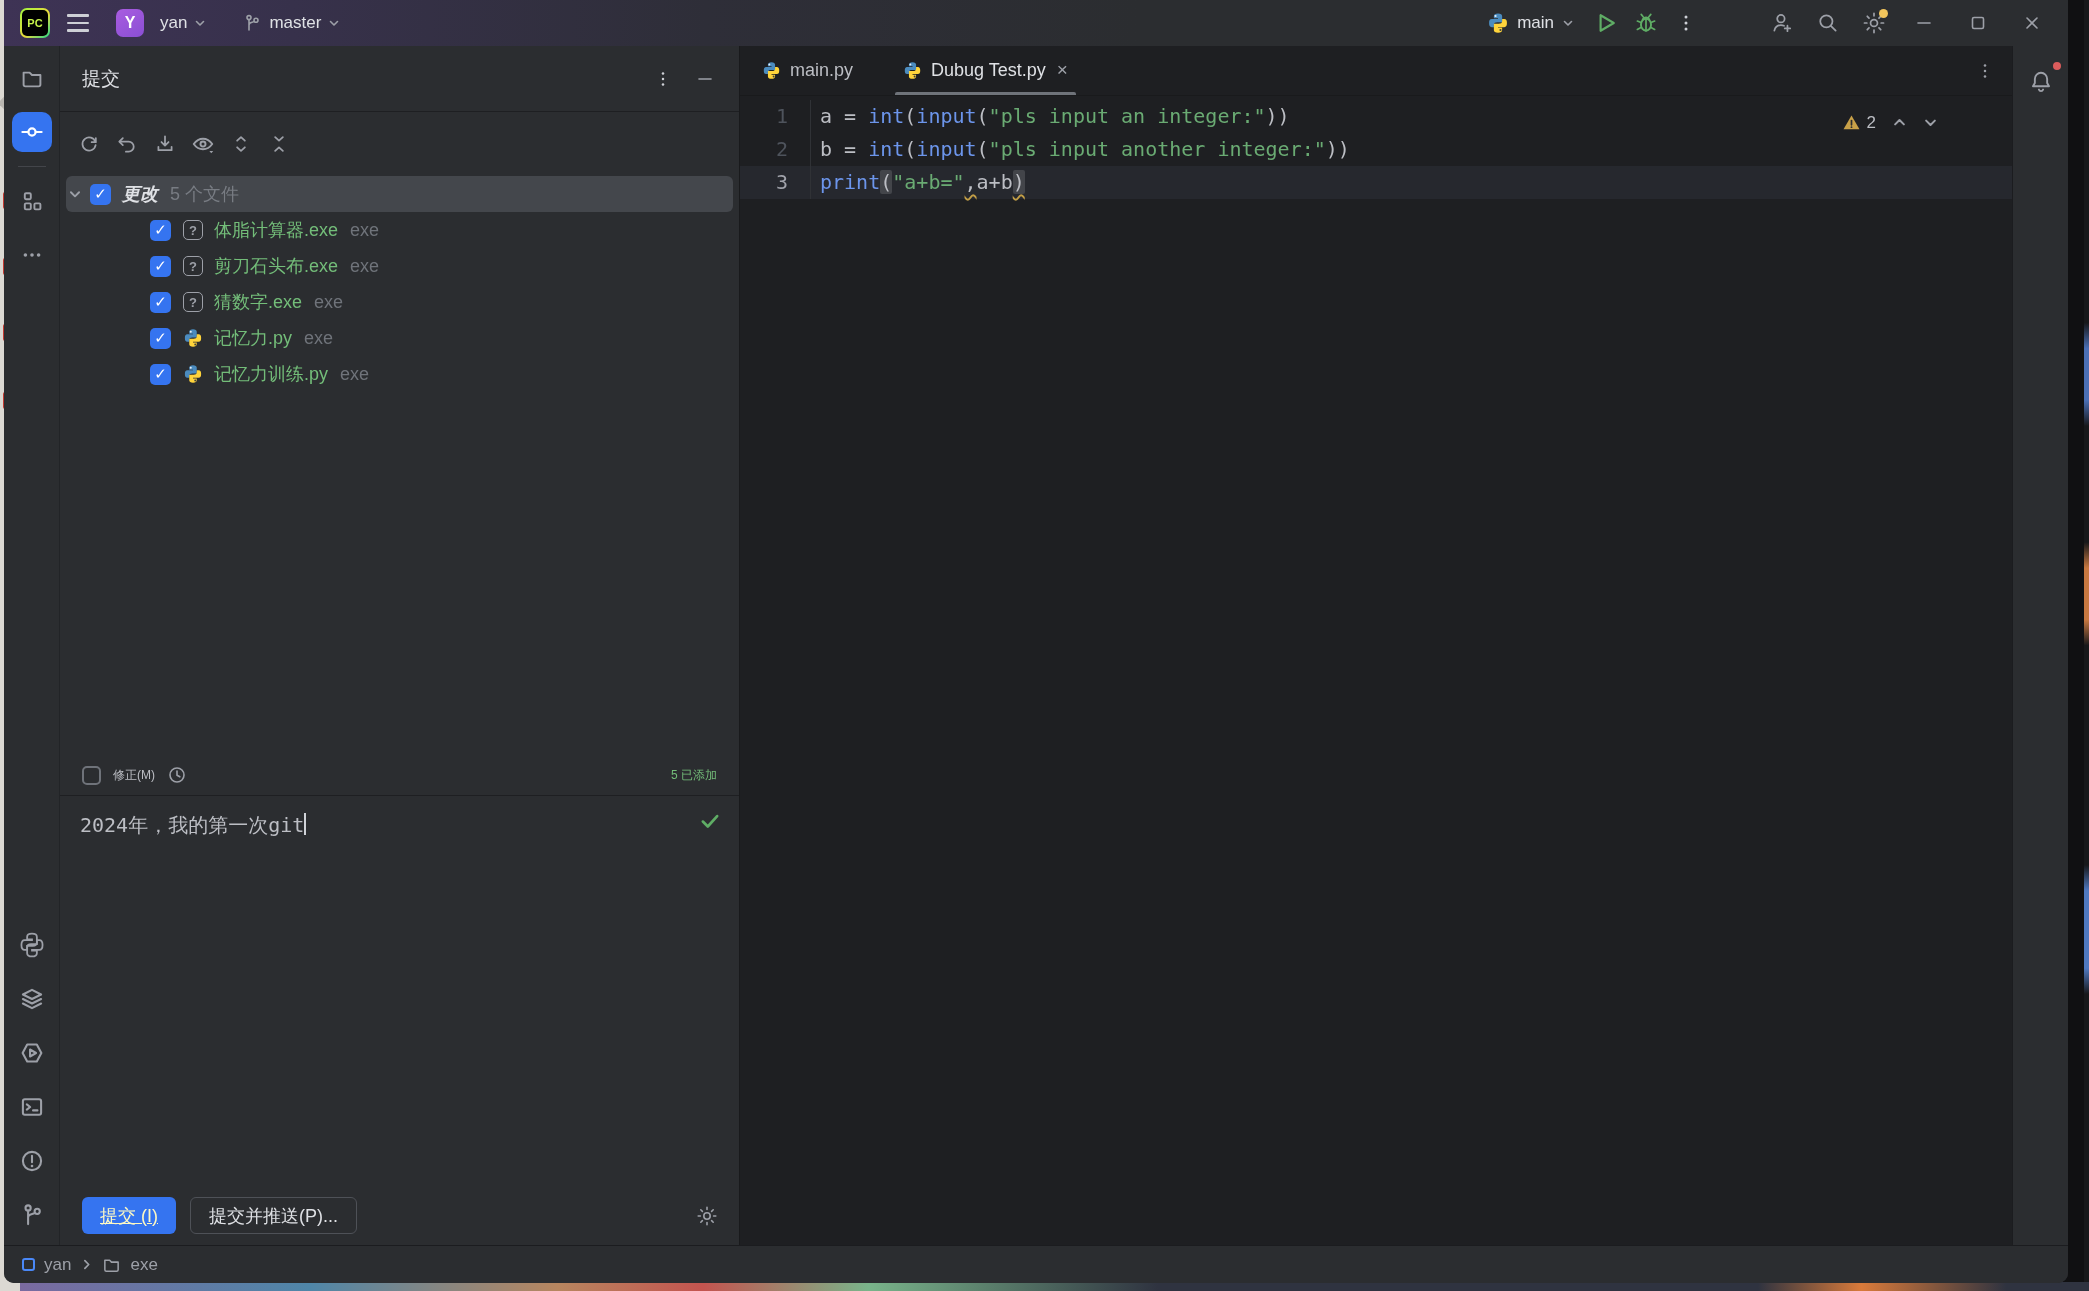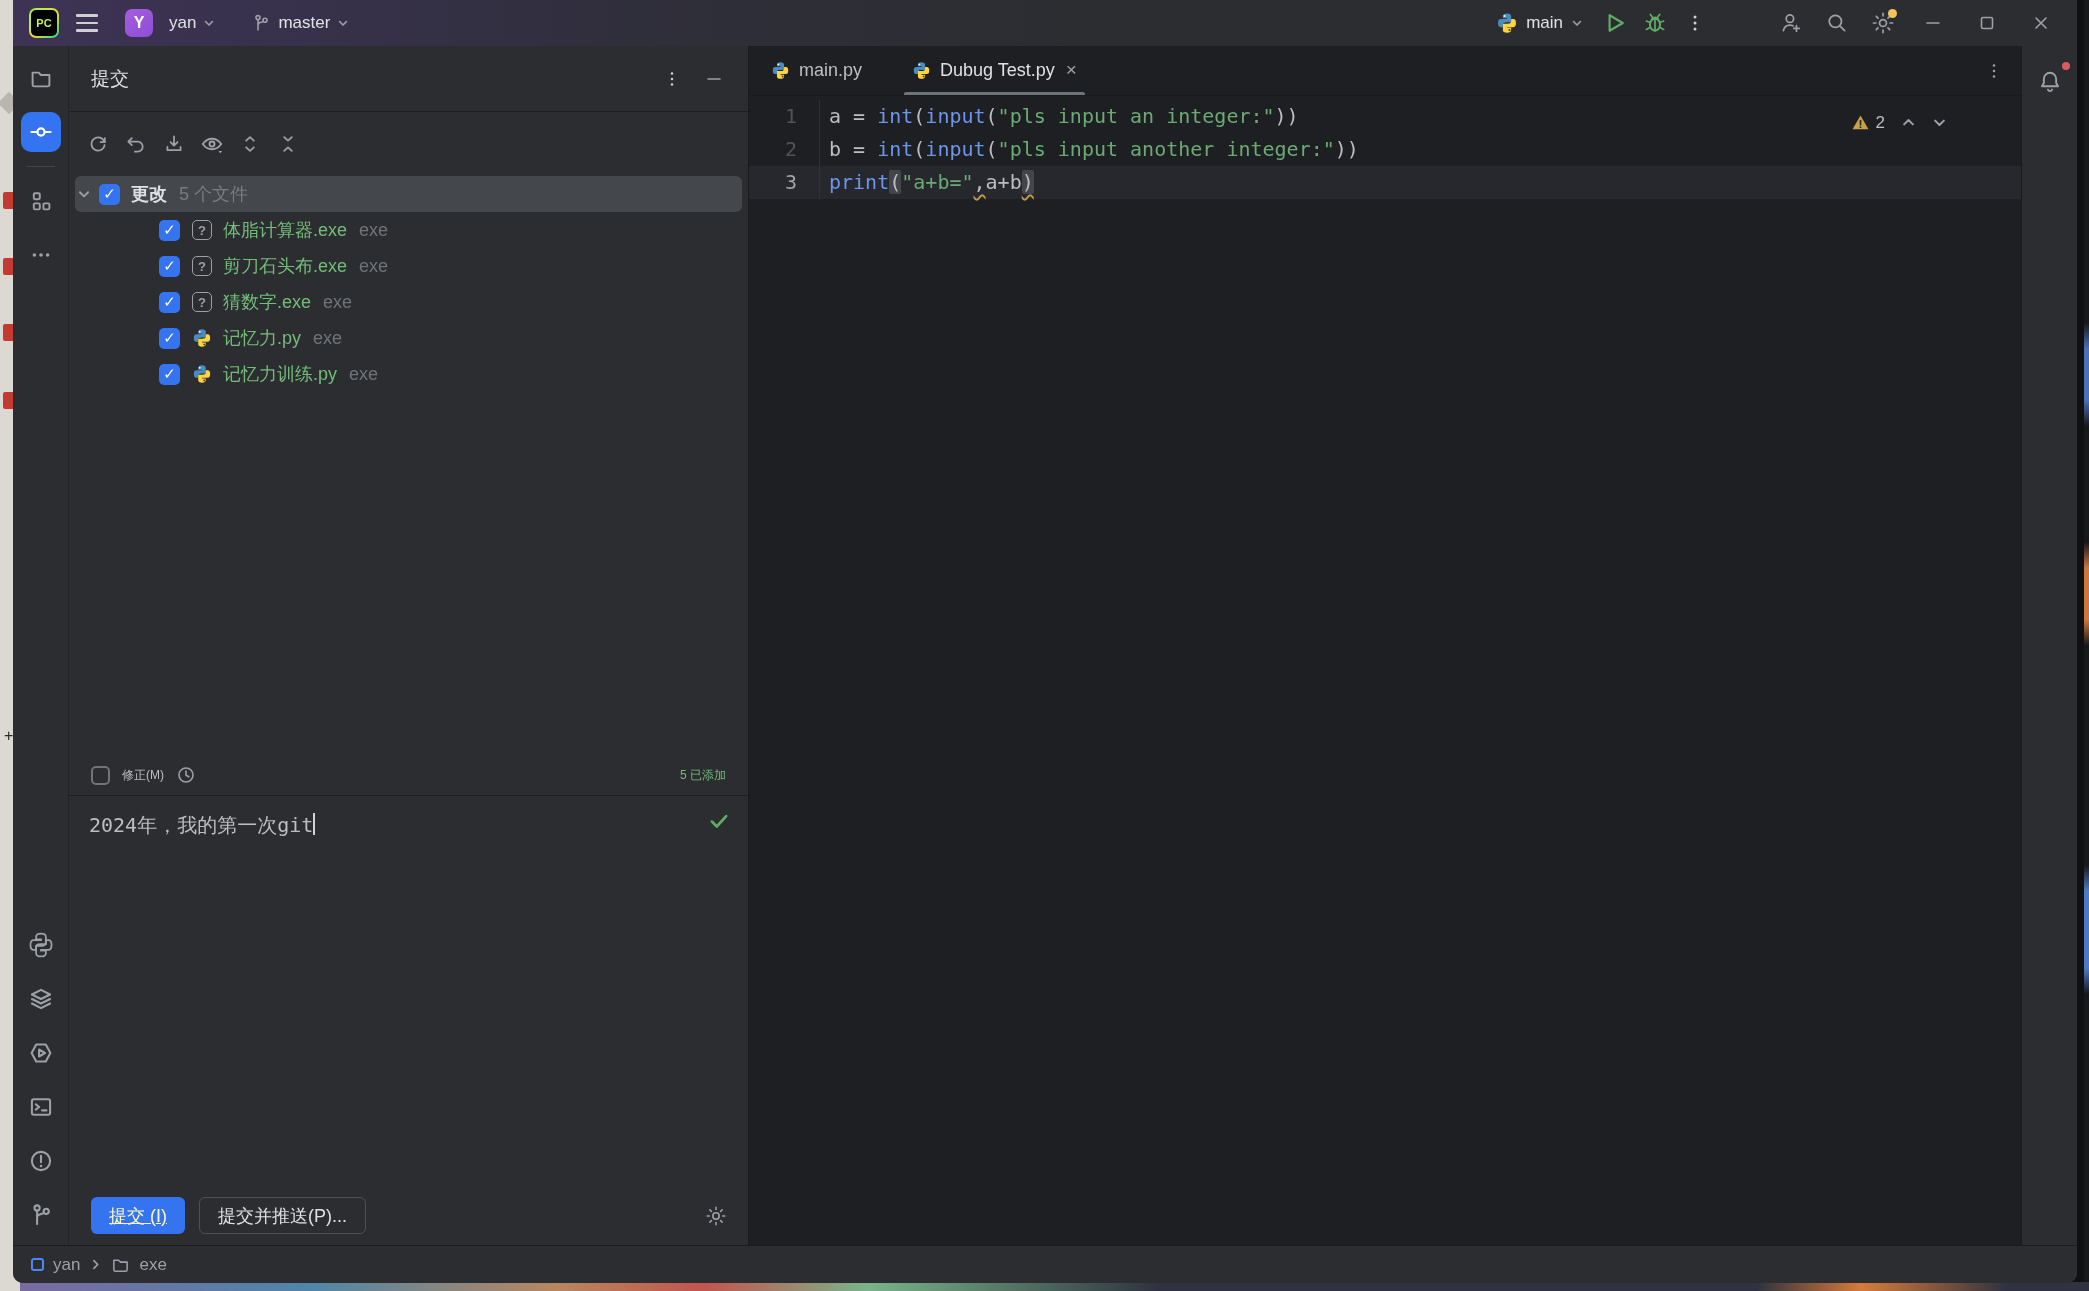--- a/index.html
+++ b/index.html
@@ -15,21 +15,21 @@
   .desktop-left { position:absolute; left:0; top:0; width:20px; height:1291px; background:#dcd9d3; }
   .desktop-left .mark { position:absolute; left:3px; width:14px; height:17px; background:#c23a32; border-radius:2px; }
   .desktop-left .diamond { position:absolute; left:1px; top:95px; width:16px; height:16px; background:#b9b6b1; transform:rotate(45deg); }
   .desktop-left .plus { position:absolute; left:4px; top:730px; width:12px; height:12px; color:#2a2a2a; font-size:16px; line-height:12px; }
   .desktop-right { position:absolute; right:0; top:0; width:5px; height:1291px;
     background:linear-gradient(180deg,#17181a 0%,#17181a 25%,#4a6fb5 27%,#4a6fb5 31%,#17181a 33%,#17181a 42%,#c87840 44%,#c87840 48%,#17181a 50%,#17181a 67%,#4f79c0 69%,#4f79c0 75%,#17181a 77%,#17181a 100%); }
   .desktop-bottom { position:absolute; left:20px; right:0; bottom:0; height:9px;
     background:linear-gradient(90deg,#7a6aa0,#4f86a8 14%,#b8865f 26%,#c4544f 33%,#79b48a 41%,#2f3340 55%,#2f3340 84%,#d97a3a 89%,#2f3340 96%); }
 
   
-  .window { position:absolute; left:13px; top:0; width:2064px; height:1283px;
+  .window { position:absolute; left:4px; top:0; width:2064px; height:1283px;
     background:#2b2d30; border-radius:0 0 10px 10px; overflow:hidden;
     display:flex; flex-direction:column; }
 
   
   .titlebar { height:46px; flex:none; display:flex; align-items:center;
     background:linear-gradient(90deg,#3e3355 0%,#37314b 14%,#2e2e38 34%,#2b2d30 55%);
     color:#dfe1e5; font-size:17px; }
   .tb-left { display:flex; align-items:center; gap:10px; padding-left:16px; }
   .pycharm-logo { width:30px; height:30px; border-radius:7px; padding:2px;
     background:linear-gradient(135deg,#9ef53f,#ead93c 55%,#21d789); }
@@ -80,21 +80,21 @@
   .cp-toolbar .icon-btn { width:34px; height:34px; }
 
   .tree { flex:none; }
   .tree-row { height:36px; display:flex; align-items:center; font-size:18px; }
   .tree-row.selected { background:#44474c; border-radius:6px; margin:0 6px; }
   .tree-row.selected .chev-cell { margin-left:-6px; }
   .chev-cell { width:30px; display:flex; justify-content:center; margin-left:14px; flex:none; }
   .cb { width:21px; height:21px; border-radius:5px; flex:none; display:flex; align-items:center; justify-content:center; }
   .cb.checked { background:#3574f0; color:#fff; font-size:15px; }
   .cb.empty { border:2px solid #6f737a; background:transparent; }
-  .group-label { color:#dfe1e5; font-weight:bold; margin-left:11px; }
+  .group-label { color:#dfe1e5; font-weight:bold; margin-left:11px;font-style:italic; }
   .group-count { color:#787c83; margin-left:12px; }
   .file-row { padding-left:90px; }
   .file-icon { width:22px; height:22px; margin-left:11px; flex:none; display:flex; align-items:center; justify-content:center; }
   .unknown-icon { width:20px; height:20px; border:1.8px solid #9da0a8; border-radius:5px; color:#9da0a8;
     font-size:13px; font-weight:bold; display:flex; align-items:center; justify-content:center; }
   .file-name { color:#73bd79; margin-left:10px; }
   .file-dir { color:#6f737a; margin-left:12px; }
 
   .cp-spacer { flex:1; }
 

